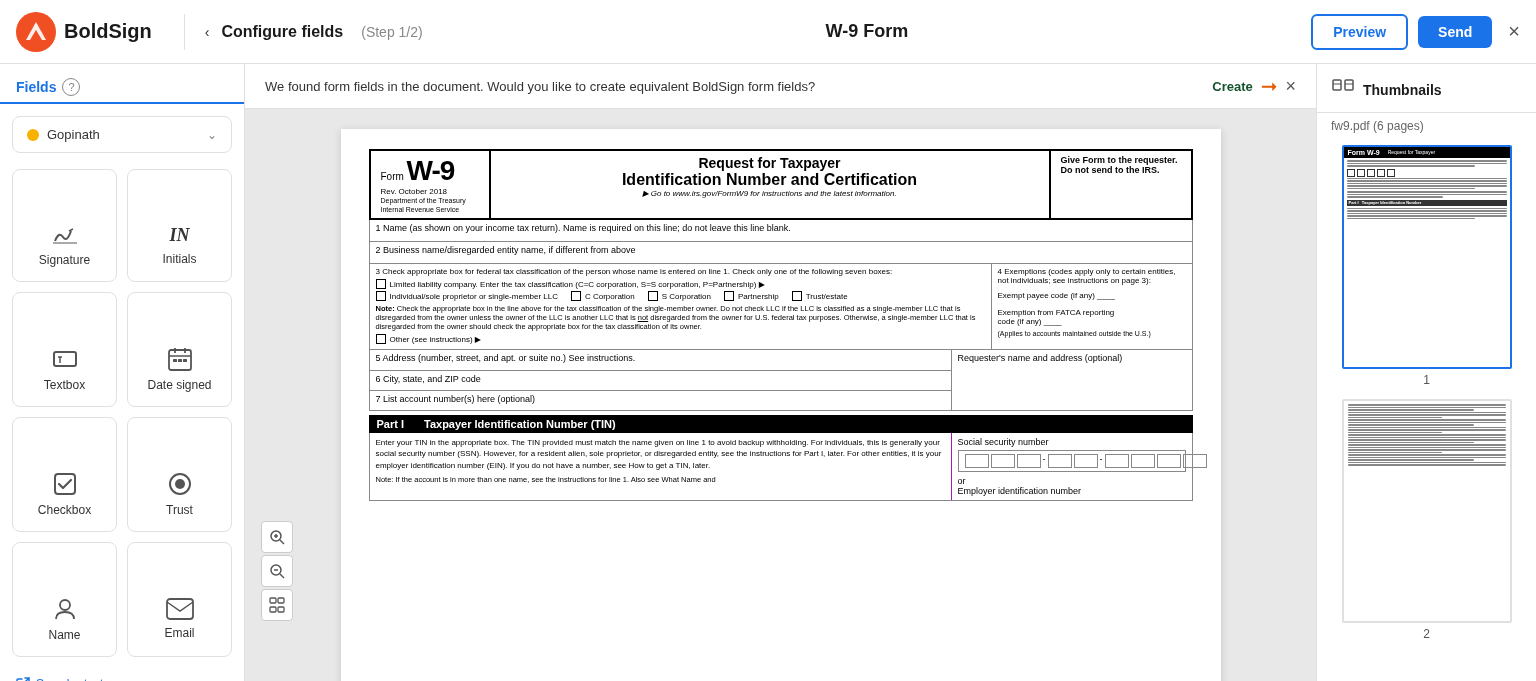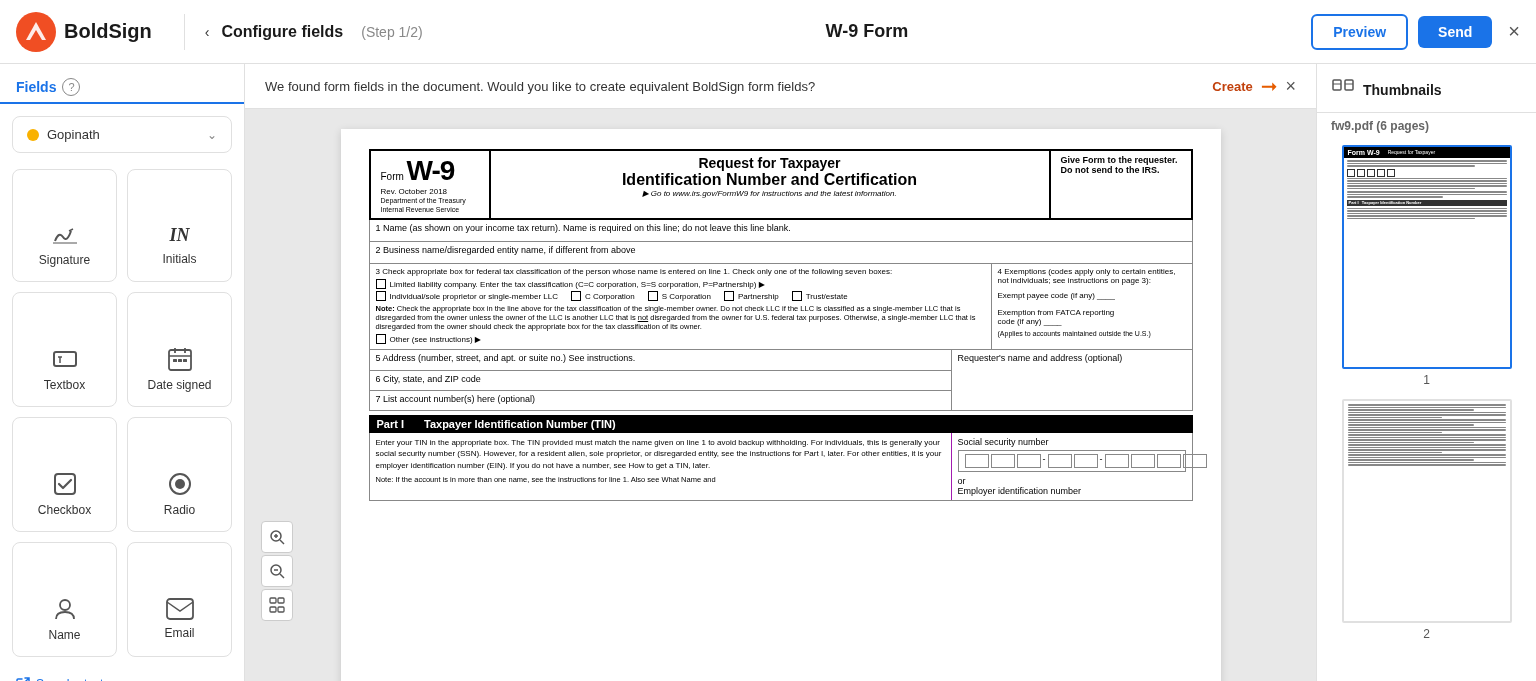--- a/index.html
+++ b/index.html
@@ -239,21 +239,21 @@
       display: flex;
       align-items: center;
       gap: 8px;
       font-size: 13px;
       color: #333;
     }
     .notification-text {
       flex: 1;
     }
     .create-link {
-      color: #c2410c;
+      color: #14532d;
       font-weight: 600;
       cursor: pointer;
       text-decoration: none;
     }
     .arrow-icon {
       color: #e65c00;
       font-size: 20px;
     }
     .notif-close {
       background: none;
@@ -493,21 +493,20 @@
     }
     .thumbnails-title {
       font-size: 14px;
       font-weight: 600;
       color: #1a1a1a;
     }
     .thumbnails-filename {
       font-size: 12px;
       color: #666;
       padding: 6px 14px 4px;
-      font-weight: bold;
     }
     .thumbnails-list {
       flex: 1;
       overflow-y: auto;
       padding: 8px 14px;
       display: flex;
       flex-direction: column;
       gap: 12px;
     }
     .thumbnail-item {
@@ -649,21 +648,21 @@
         <span class="field-label">Checkbox</span>
       </div>
 
       <div class="field-item">
         <div class="field-icon">
           <svg width="26" height="26" viewBox="0 0 26 26">
             <circle cx="13" cy="13" r="10" stroke="#555" stroke-width="2" fill="none"></circle>
             <circle cx="13" cy="13" r="5" fill="#555"></circle>
           </svg>
         </div>
-        <span class="field-label">Radio</span>
+        <span class="field-label">Trust</span>
       </div>
 
       <div class="field-item">
         <div class="field-icon">
           <svg width="26" height="26" viewBox="0 0 26 26">
             <circle cx="13" cy="9" r="5" stroke="#555" stroke-width="1.8" fill="none"></circle>
             <path d="M4 23 Q4 16 13 16 Q22 16 22 23" stroke="#555" stroke-width="1.8" fill="none"></path>
           </svg>
         </div>
         <span class="field-label">Name</span>

